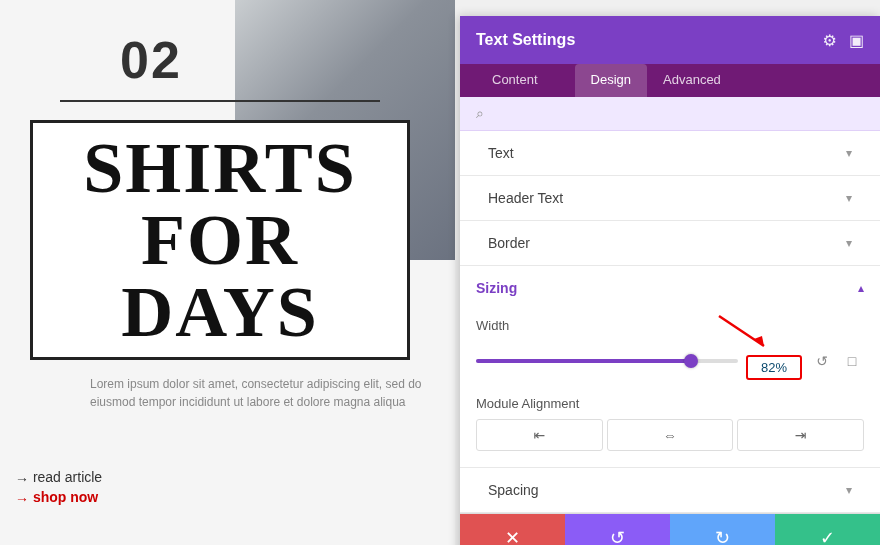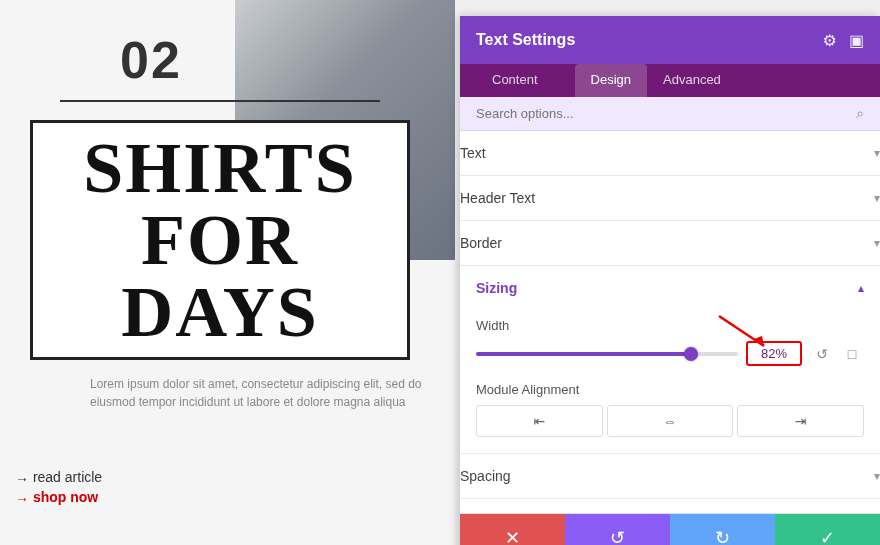--- a/index.html
+++ b/index.html
@@ -170,21 +170,21 @@
     .panel-body {
       flex: 1;
       overflow-y: auto;
       background: #f9f9f9;
     }
 
     .section-row {
       display: flex;
       align-items: center;
       justify-content: space-between;
-      padding: 14px 0;
+      padding: 14px 28px;
       border-bottom: 1px solid #e8e8e8;
       background: white;
       cursor: pointer;
     }
 
     .section-label {
       font-size: 14px;
       color: #444;
     }
 
@@ -261,21 +261,22 @@
       box-shadow: 0 0 3px rgba(0,0,0,0.3);
     }
 
     .width-input-box {
       border: 2px solid #e00;
       border-radius: 3px;
       padding: 3px 6px;
       font-size: 13px;
       width: 56px;
       text-align: center;
-      color: #701a75;
+      color: #0c4a6e;
+      margin-top: 14px;
     }
 
     .width-actions {
       display: flex;
       gap: 6px;
       align-items: center;
     }
 
     .icon-btn {
       width: 24px;
@@ -404,21 +405,20 @@
 
   <div class="panel-tabs">
     <div class="panel-tab">Content</div>
     <div class="panel-tab active">Design</div>
     <div class="panel-tab">Advanced</div>
   </div>
 
   <div class="panel-body">
 
     <div class="search-row">
-      <input class="search-input" type="text" placeholder="Search options..." style="">
       <span class="search-icon">⌕</span>
     </div>
 
     <div class="section-row">
       <span class="section-label">Text</span>
       <span class="chevron">▾</span>
     </div>
 
     <div class="section-row">
       <span class="section-label">Header Text</span>

